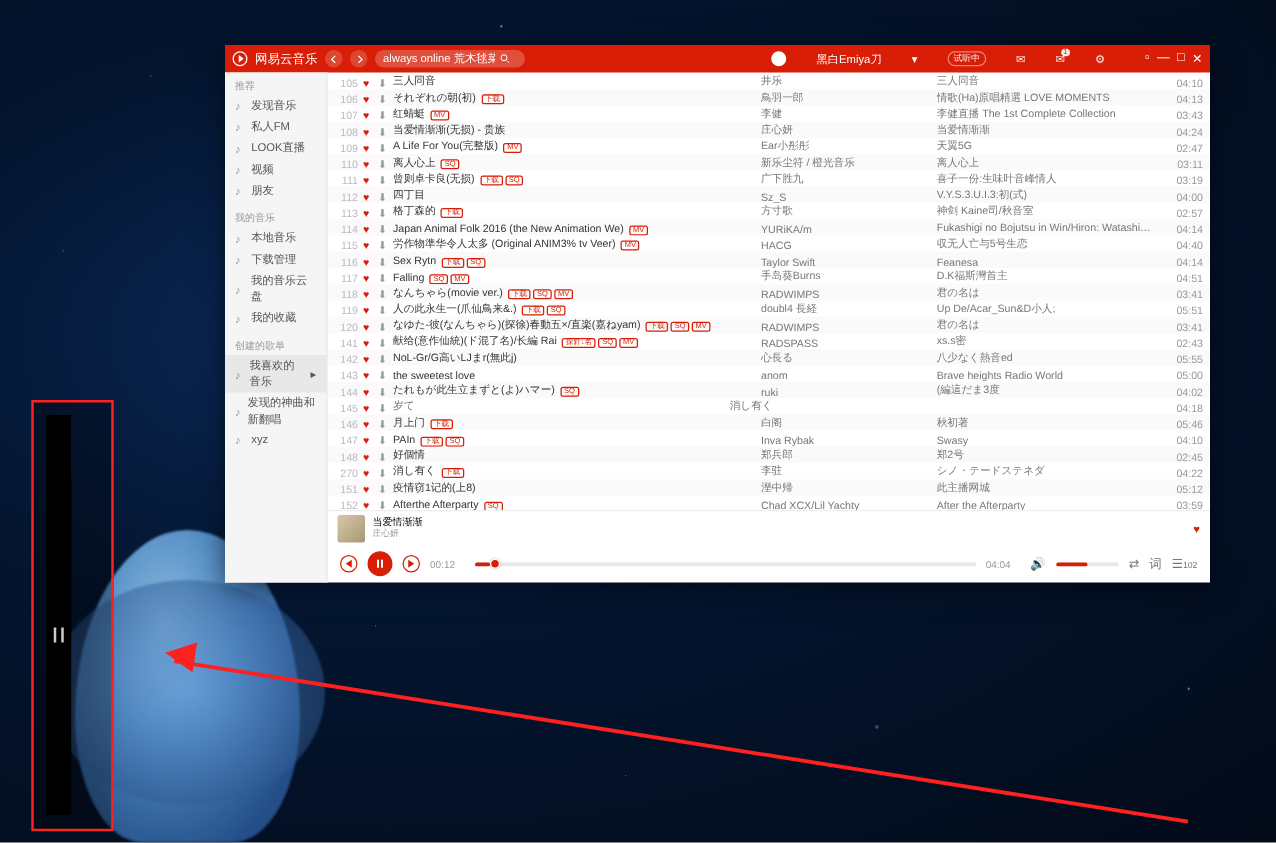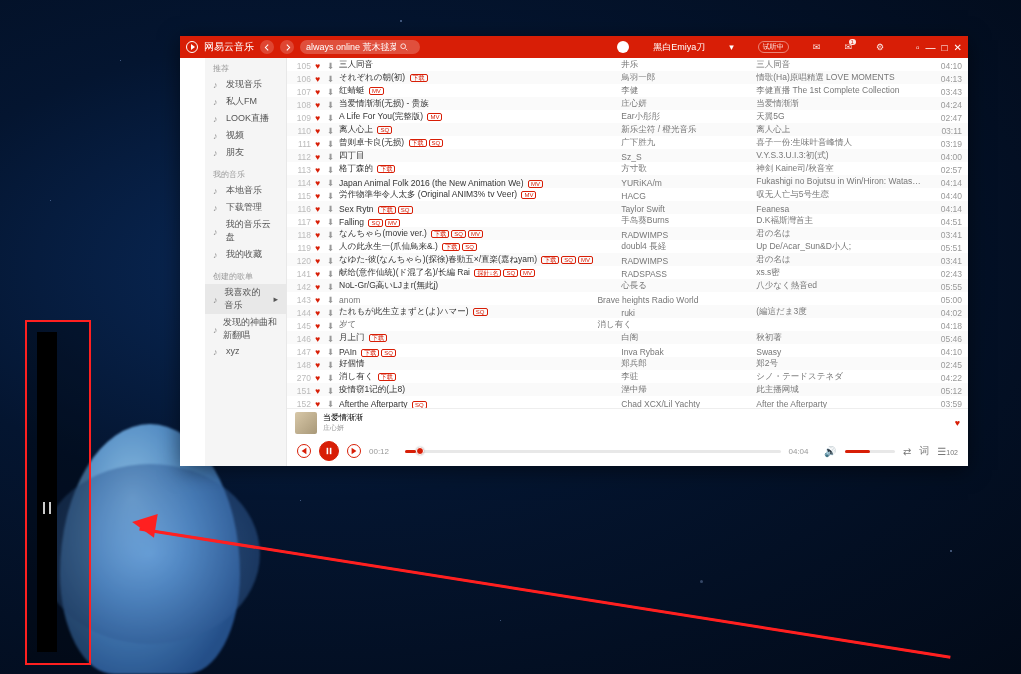--- a/index.html
+++ b/index.html
@@ -67,21 +67,21 @@
   display: flex; align-items: center; padding: 0 6px; color: #fff; font-size: 9px; gap: 4px;
 }
 .searchbox input { background: transparent; border: none; outline: none; color: #fff; font-size: 9px; width: 90px; }
 .tb-spacer { flex: 1; }
 .tb-right { display: flex; align-items: center; gap: 24px; font-size: 9px; }
 .tb-right .avatar { width: 12px; height: 12px; background: #fff; border-radius: 50%; }
 .tb-right .ico { opacity: .9; cursor: pointer; }
 .winctrl { display: flex; gap: 6px; margin-left: 8px; }
 .winctrl span { cursor: pointer; font-size: 10px; }
 
-.app-body { flex: 1; display: flex; min-height: 0; margin-left: 25px; }
+.app-body { flex: 1; display: flex; min-height: 0; }
 .sidebar { width: 82px; background: #f5f5f5; border-right: 1px solid #e8e8e8; overflow: hidden; font-size: 9px; color: #555; }
 .sb-section { padding: 3px 0; }
 .sb-hdr { padding: 2px 8px; color: #999; font-size: 8px; }
 .sb-item { padding: 2px 8px; display: flex; align-items: center; gap: 4px; cursor: pointer; }
 .sb-item.active { background: #e8e8e8; }
 .sb-item .sbi { width: 9px; height: 9px; opacity: .6; }
 
 .main { flex: 1; display: flex; flex-direction: column; min-width: 0; }
 .tracklist { flex: 1; overflow: auto; }
 .tracklist::-webkit-scrollbar { width: 6px; }
@@ -414,20 +414,21 @@
             <span class="dl">⬇</span>
             <span class="title">NoL-Gr/G高いLJまr(無此j) </span>
             <span class="artist">心長る</span>
             <span class="album">八少なく熱音ed</span>
             <span class="dur">05:55</span>
           </div>
           <div class="row">
             <span class="idx">143</span>
             <span class="heart">♥</span>
             <span class="dl">⬇</span>
+            <span class="title">the sweetest love </span>
             <span class="artist">anom</span>
             <span class="album">Brave heights Radio World</span>
             <span class="dur">05:00</span>
           </div>
           <div class="row">
             <span class="idx">144</span>
             <span class="heart">♥</span>
             <span class="dl">⬇</span>
             <span class="title">たれもが此生立まずと(よ)ハマー) <span class="tag">SQ</span></span>
             <span class="artist">ruki</span>

